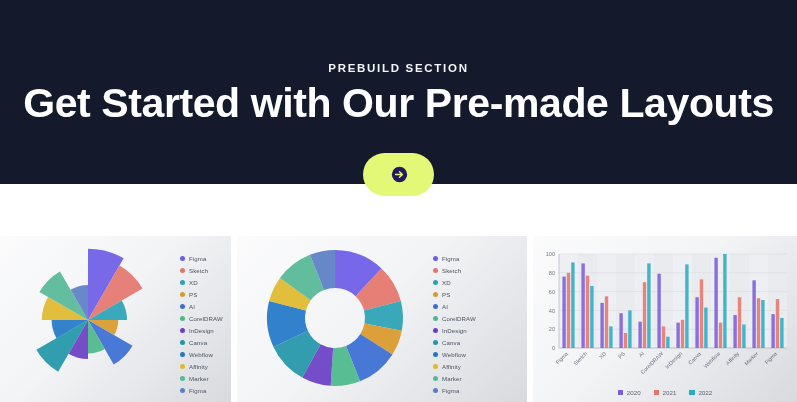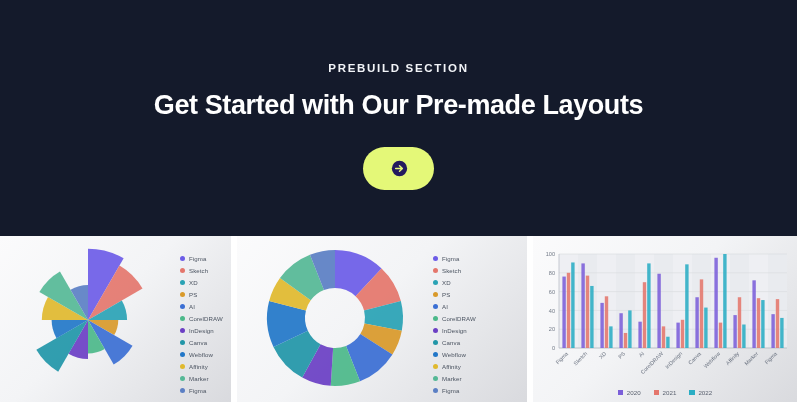--- a/index.html
+++ b/index.html
@@ -6,32 +6,32 @@
   html, body {
     width: 797px; height: 402px;
     font-family: "Liberation Sans", sans-serif;
     background: #ffffff;
     overflow: hidden;
   }
   .page { position: relative; width: 797px; height: 402px; background:#fff; }
 
   
   .hero {
-    position: absolute; left: 0; top: 0; width: 797px; height: 236px;
+    position: absolute; left: 0; top: 0; width: 797px; height: 184px;
     background: #141a2b;
     display: flex; flex-direction: column; align-items: center;
   }
   .eyebrow {
     margin-top: 62px;
     font-size: 11.5px; font-weight: 700; letter-spacing: 1.7px;
     color: #f2f4f8; text-transform: uppercase;
   }
   .hero-title {
-    margin-top: 16px;
-    font-size: 27px; font-weight: 700; letter-spacing: -0.4px;
+    margin-top: 6px;
+    font-size: 41px; font-weight: 700; letter-spacing: -0.4px;
     color: #ffffff; white-space: nowrap;
   }
   .cta-wrap { margin-top: 26px; }
   .cta {
     display: inline-flex; align-items: center; gap: 9px;
     background: #e4f878; color: #231a5e;
     border: none; border-radius: 999px;
     padding: 13px 26px 13px 28px;
     font-family: "Liberation Sans", sans-serif;
     font-size: 13.5px; font-weight: 700; letter-spacing: 0.1px;

